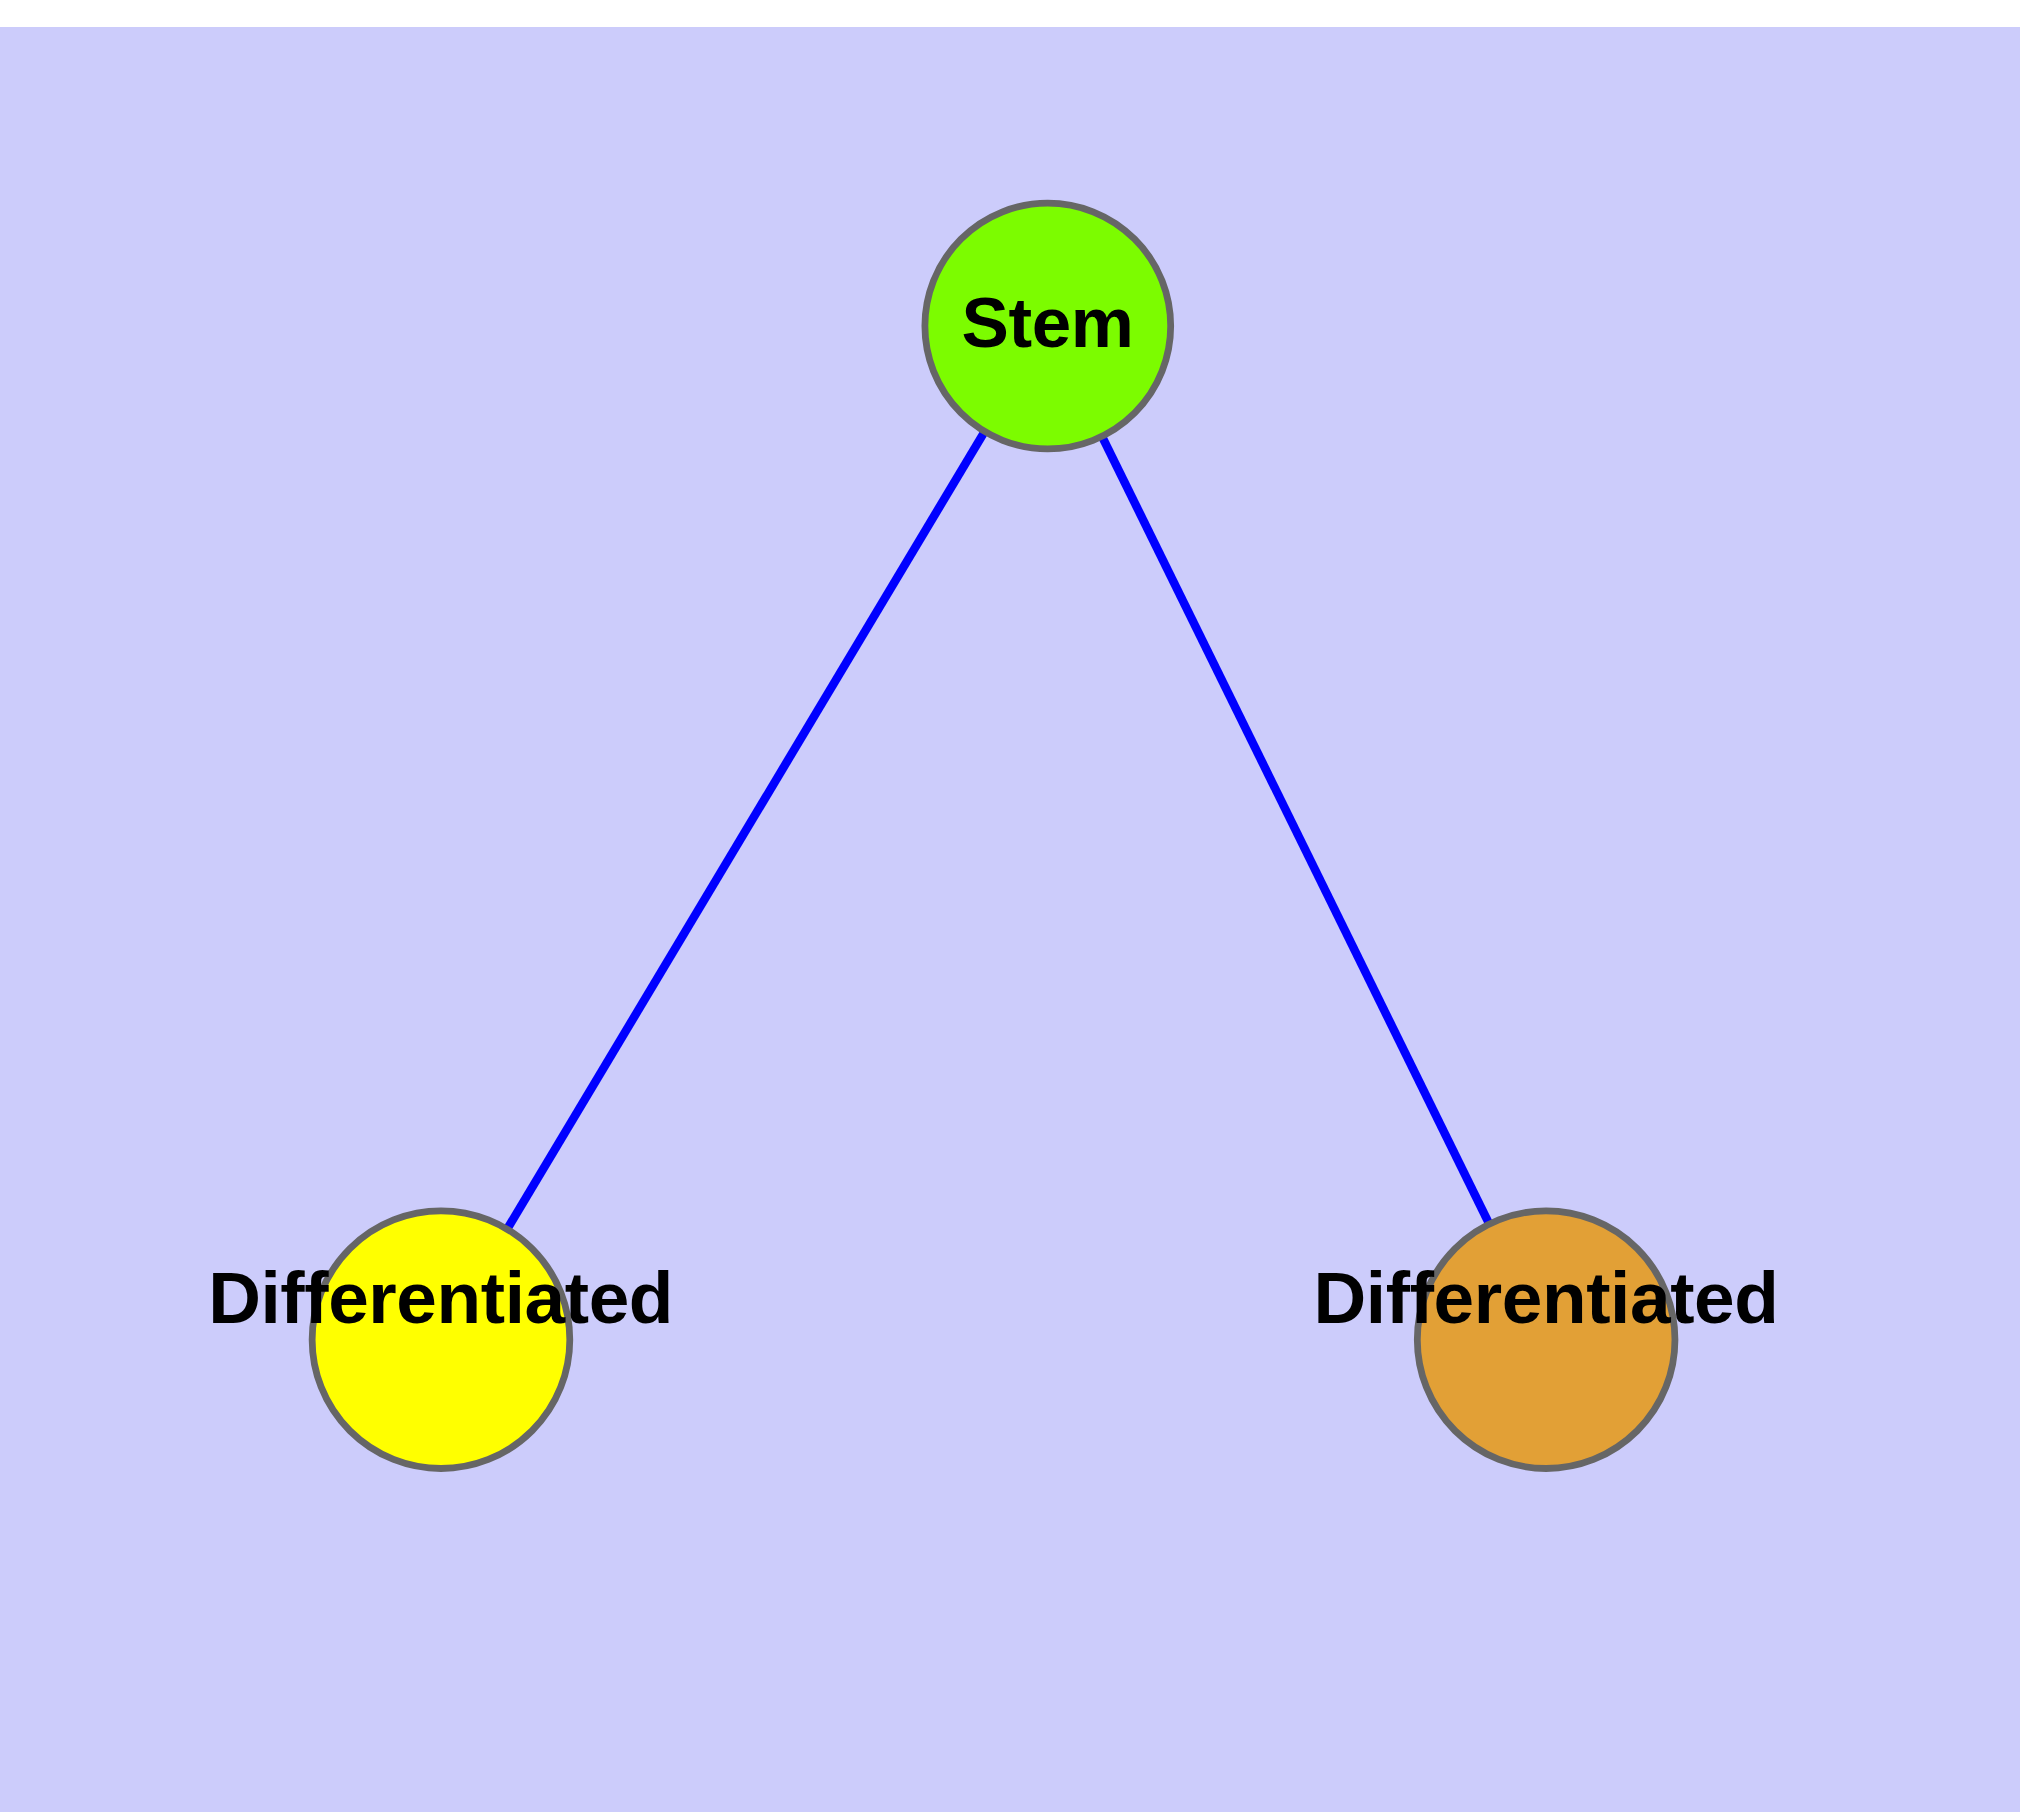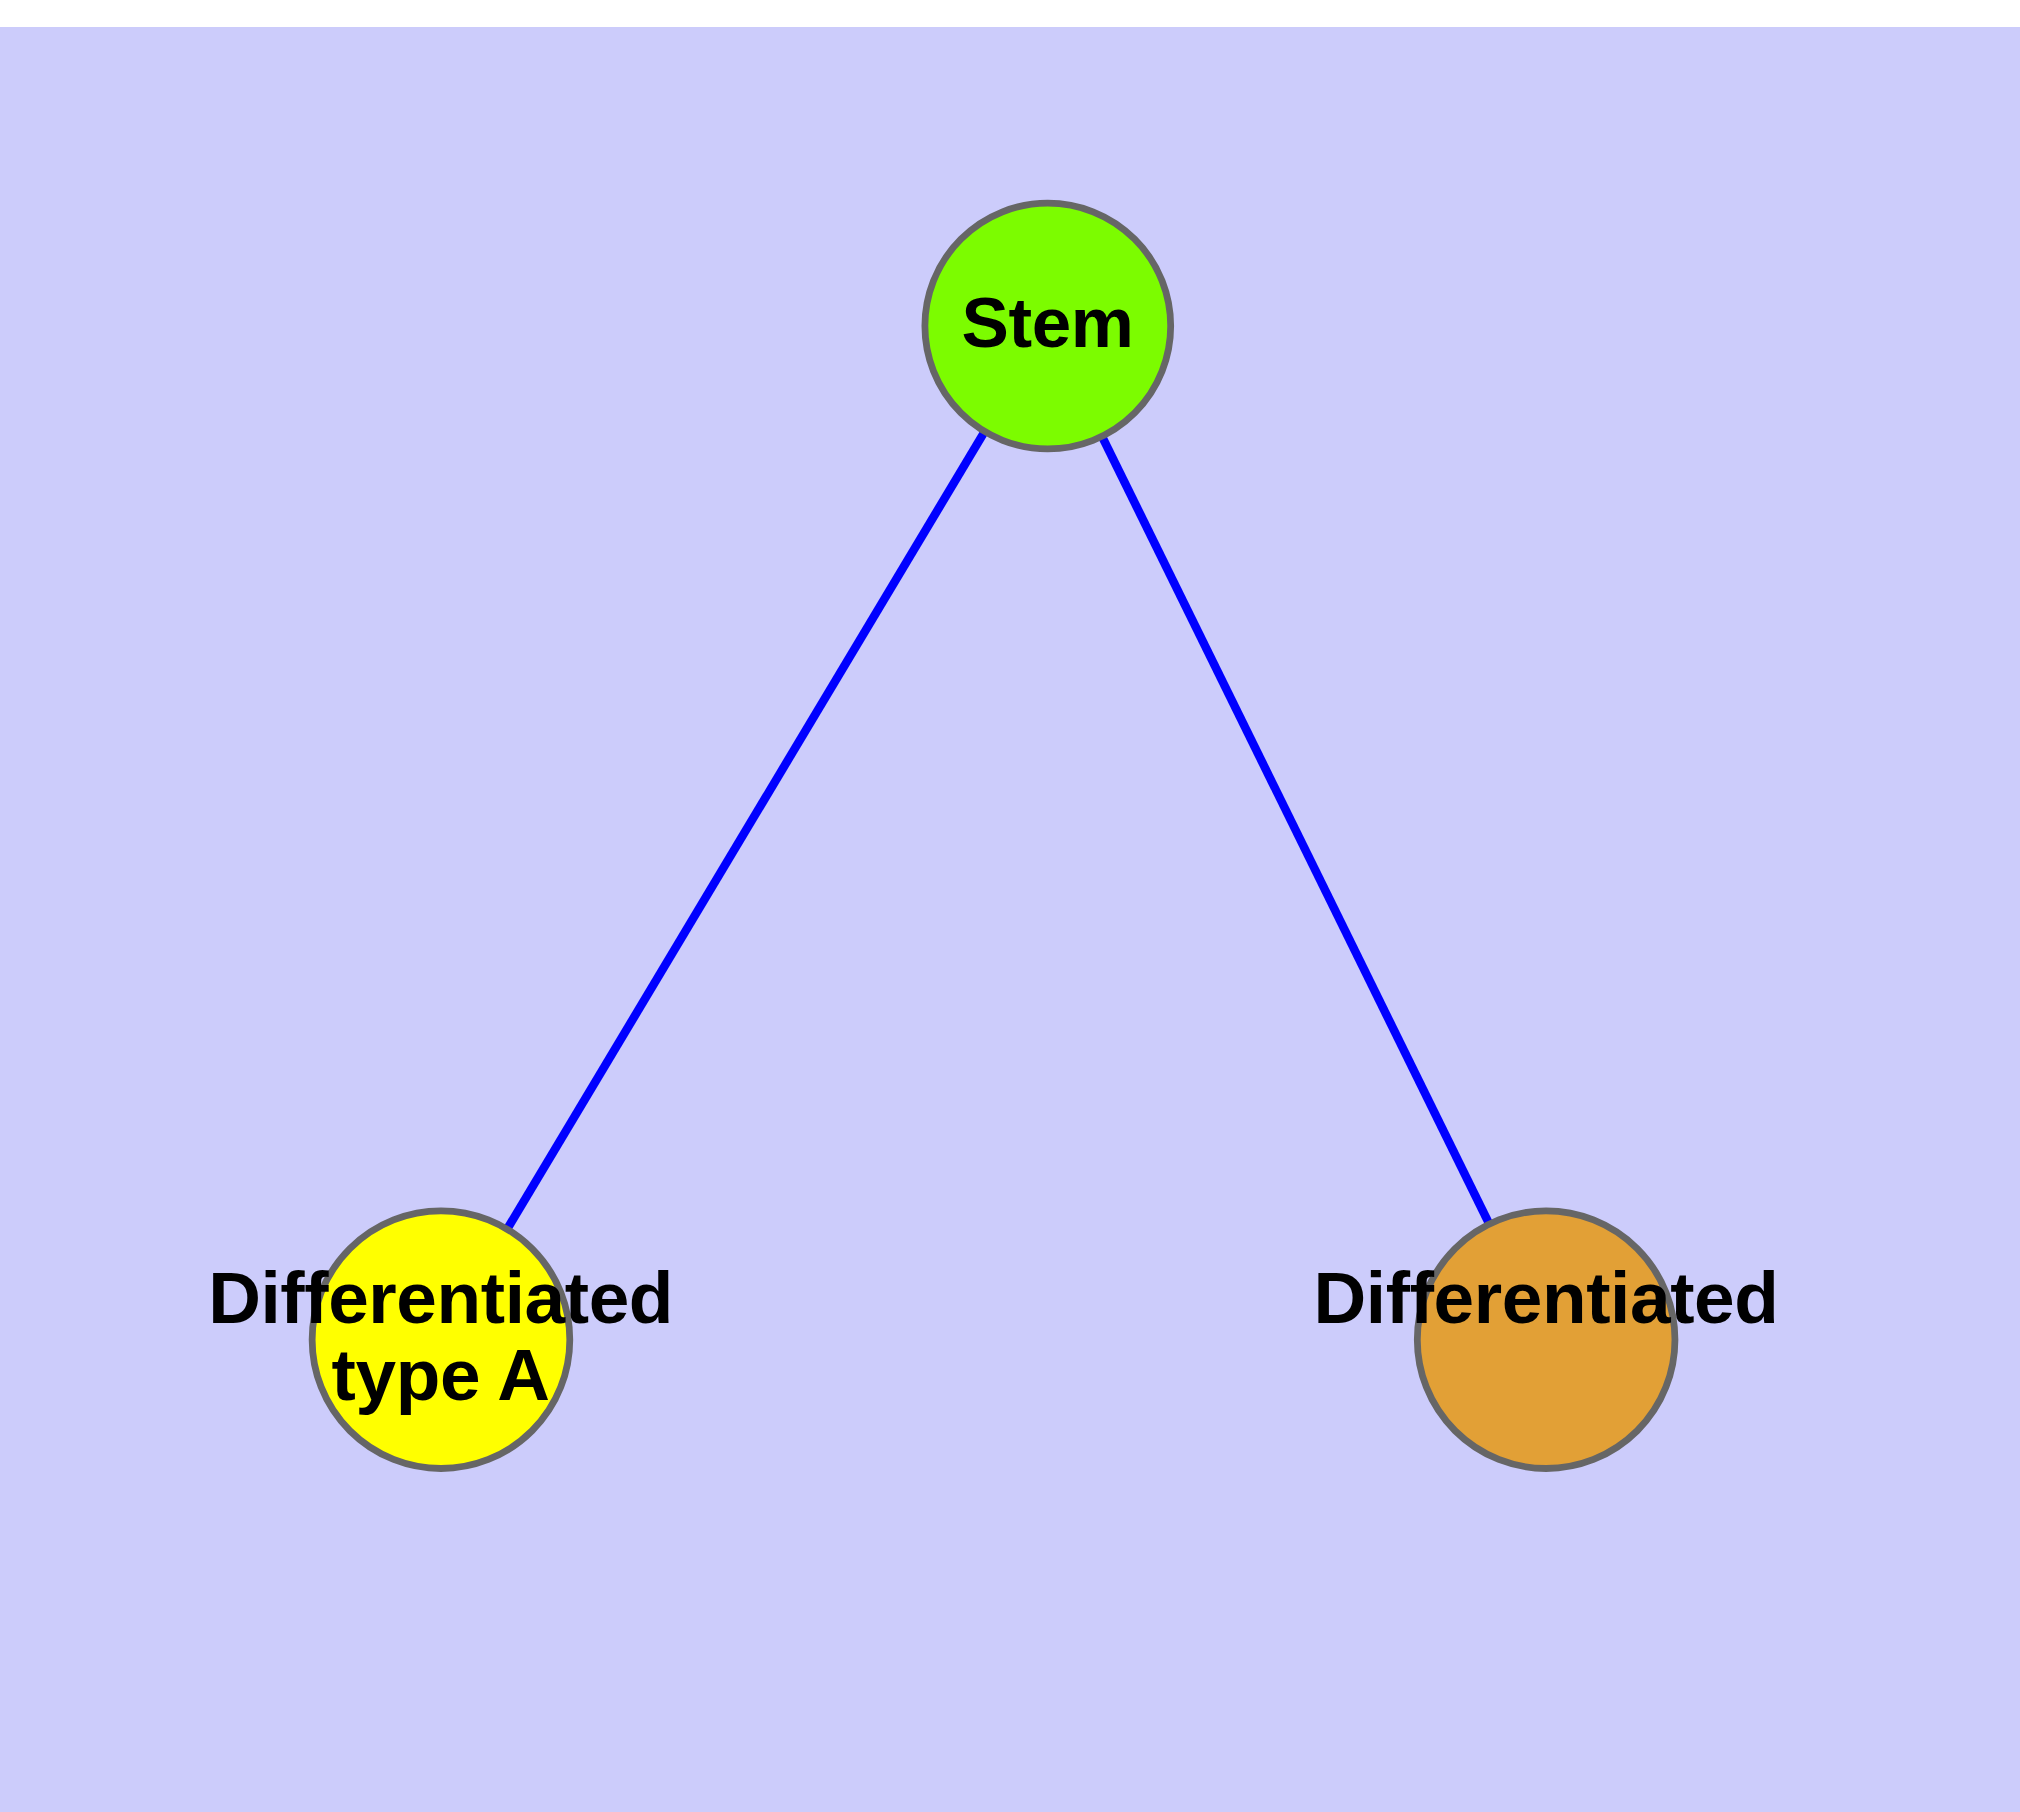--- a/index.html
+++ b/index.html
@@ -78,18 +78,18 @@
     <g>
       <circle cx="1236" cy="367" r="145" fill="#7cfc00" stroke="#666666" stroke-width="8"></circle>
       <circle cx="520" cy="1563" r="152" fill="#ffff00" stroke="#666666" stroke-width="8"></circle>
       <circle cx="1824" cy="1563" r="152" fill="#e2a036" stroke="#666666" stroke-width="8"></circle>
     </g>
 
   </svg>
 
   <div class="node-label" id="label-stem"><span>Stem</span></div>
 
-  <div class="node-label" id="label-diff-a"><span>Differentiated</span><br><span>type A</span></div>
+  <div class="node-label" id="label-diff-a"><span>Differentiated</span><br></div>
 
   <div class="node-label" id="label-diff-b"><span>Differentiated</span><br></div>
 
 </div>
 
 
 </body></html>

